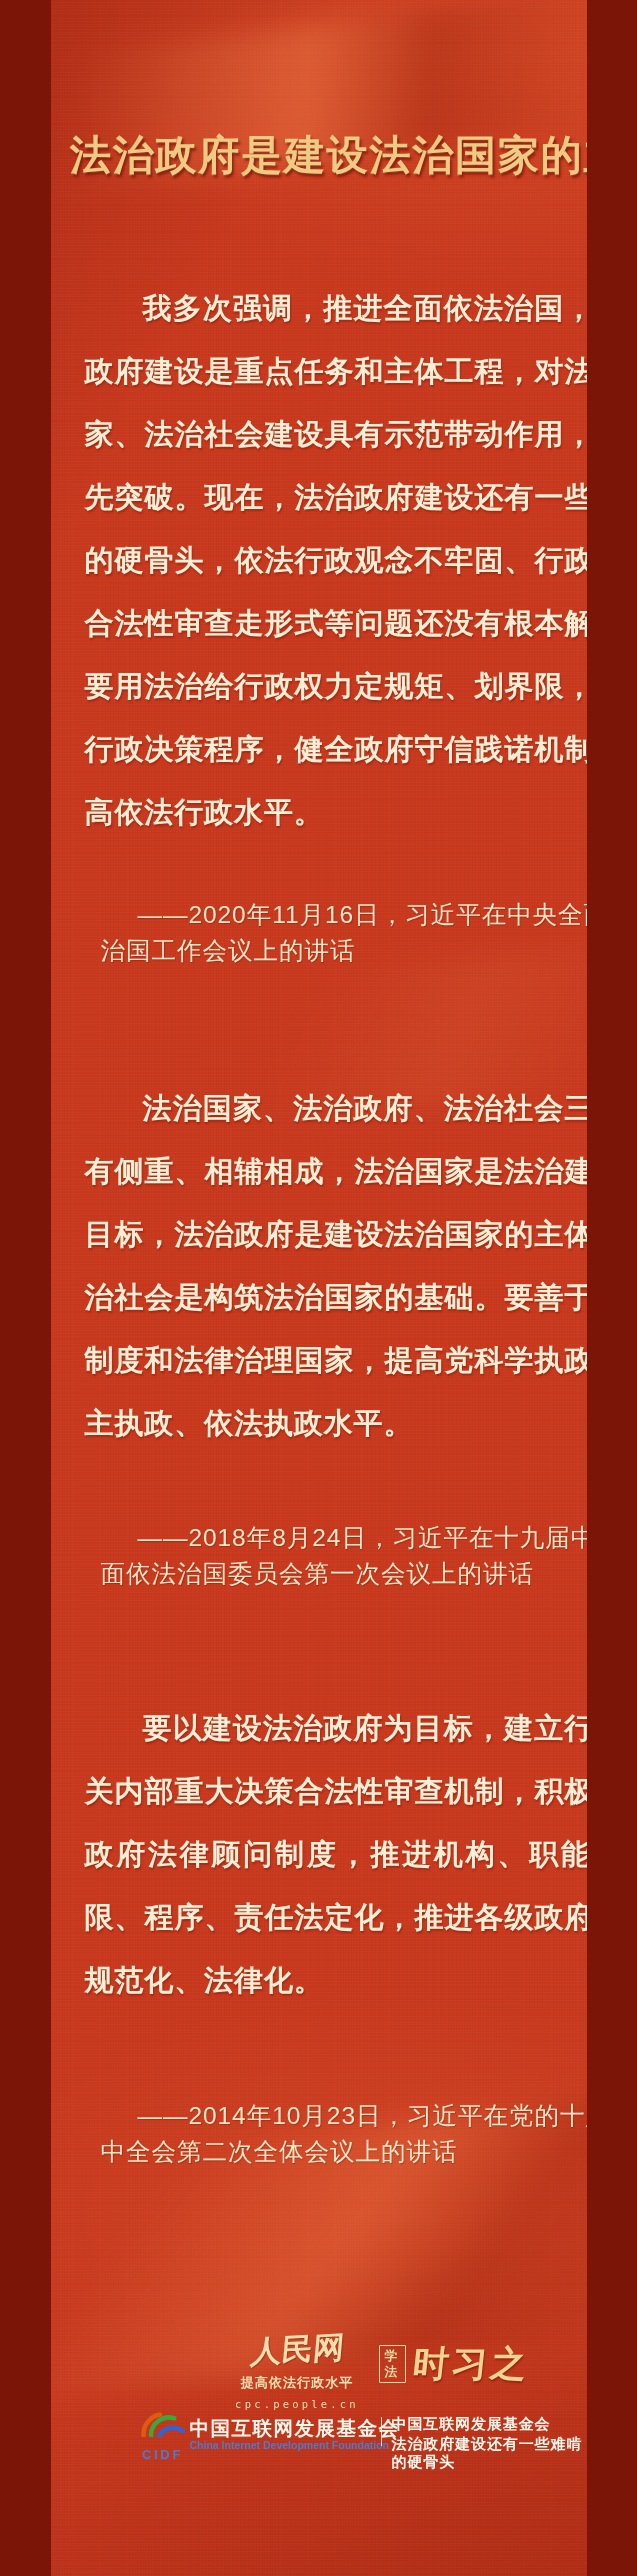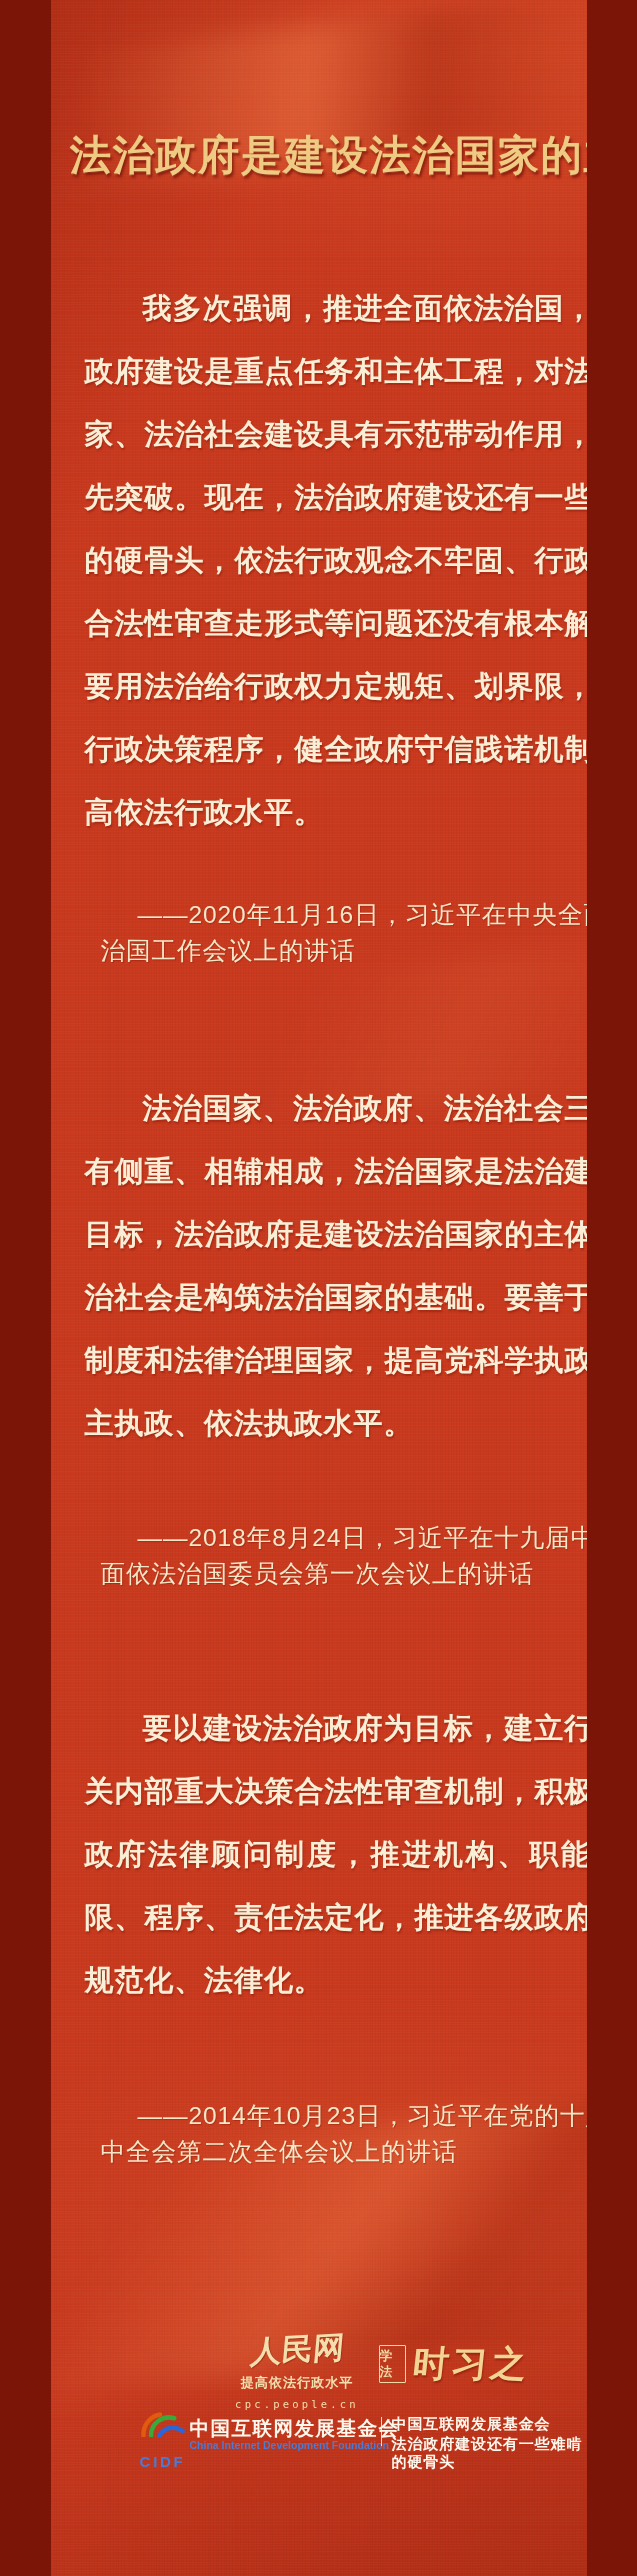--- a/index.html
+++ b/index.html
@@ -74,32 +74,32 @@
     text-shadow:0.9px 0.9px 0.9px rgba(110,16,2,0.4);
   }
   .people-sub{ display:block; margin-top:2.7px; font-size:13.2px; font-weight:700; letter-spacing:0.9px; }
   .people-url{ display:block; margin-top:6px; font-size:10.5px; letter-spacing:3.2px; font-family:"DejaVu Sans Mono", monospace; }
 
   .sxz-block{ position:absolute; left:328px; top:2344px; height:40px; display:flex; align-items:center; }
   .sxz-badge{
     display:inline-block; width:27px; height:38px;
     border:1.8px solid #eed9a4; border-radius:1px;
     color:#eed9a4; font-size:12.8px; line-height:16.4px; font-weight:700;
-    text-align:left; padding-top:1.8px;
+    text-align:right; padding-top:1.8px;
     word-break:break-all; letter-spacing:7.3px; overflow:hidden;
   }
   .sxz-name{
     margin-left:7.3px; font-size:36px; font-weight:700; color:#f2d493;
     transform:skewX(-6deg); letter-spacing:2.7px;
     font-family:"DejaVu Sans", sans-serif;
     text-shadow:0.9px 1.8px 1.8px rgba(110,16,2,0.45);
   }
 
   .cidf-block{ position:absolute; left:89px; top:2410px; width:46px; text-align:center; }
-  .cidf-acronym{ display:block; margin-top:13px; font-size:15px; font-weight:700; letter-spacing:2.7px; color:#4b7bd4; }
+  .cidf-acronym{ display:block; margin-top:7px; font-size:13px; font-weight:700; letter-spacing:2.7px; color:#4b7bd4; }
 
   .cidf-name-cn{ position:absolute; left:139px; top:2415px; font-size:19.6px; font-weight:700; letter-spacing:1.4px; color:#fdf7ec; }
   .cidf-name-en{ position:absolute; left:139px; top:2439px; font-size:10.5px; font-weight:700; color:#4b7bd4; }
 
   .footer-divider{ position:absolute; left:330px; top:2417px; width:1.8px; height:29px; background:rgba(253,245,232,0.85); }
 
   .support-block{ position:absolute; left:341px; top:2415px; color:#fdf7ec; }
   .support-line{ display:block; font-size:15px; font-weight:700; letter-spacing:0.9px; line-height:18px; }
   .support-line + .support-line{ margin-top:1.8px; }
 </style>

